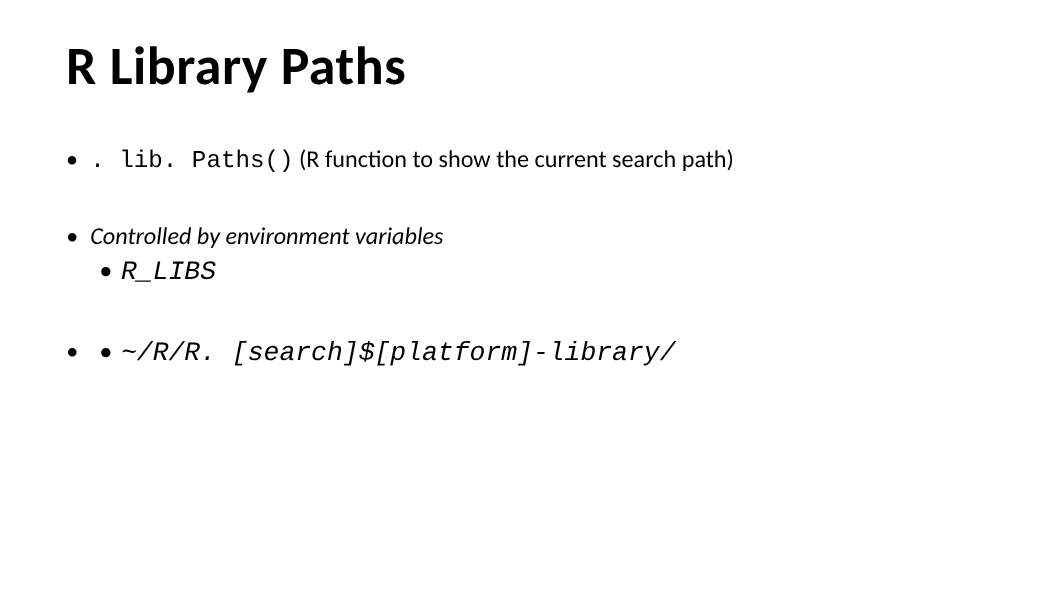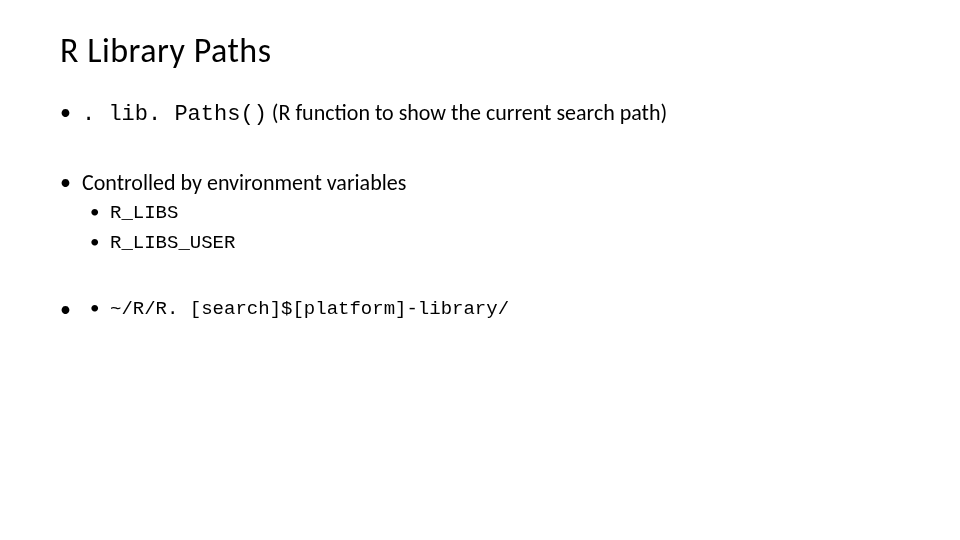--- a/index.html
+++ b/index.html
@@ -10,47 +10,48 @@
     body {
       width: 960px;
       height: 540px;
       background: #ffffff;
       font-family: Calibri, "Segoe UI", Arial, sans-serif;
       color: #000000;
       padding: 30px 60px;
       position: relative;
     }
     .slide-title {
-      font-size: 34px;
-      font-weight: 400;
-      margin-bottom: 27px;
+      font-size: 49px;
+      font-weight: 700;
+      margin-bottom: 40px;
       letter-spacing: 0.5px;
     }
     .bullet-list {
       list-style: none;
       font-size: 22px;
       line-height: 1.35;
     }
     .bullet-list > li {
       position: relative;
       padding-left: 22px;
       margin-bottom: 8px;
     }
     .bullet-list > li::before {
       content: "•";
       position: absolute;
       left: 0;
       top: 0;
     }
     .bullet-list > li.spaced {
       margin-top: 38px;
+      font-style: italic;
     }
     .sub-bullet-list {
       list-style: none;
-      font-size: 19px;
+      font-size: 24px;
       margin-top: 2px;
     }
     .sub-bullet-list > li {
       position: relative;
       padding-left: 28px;
       margin-bottom: 2px;
       line-height: 1.35;
     }
     .sub-bullet-list > li::before {
       content: "•";
@@ -69,21 +70,20 @@
 
 <ul class="bullet-list">
   <li>
     <span class="code">. lib. Paths()</span><span> (R function to show the current search path)</span>
   </li>
 
   <li class="spaced">
     <span>Controlled by environment variables</span>
     <ul class="sub-bullet-list">
       <li><span class="code">R_LIBS</span></li>
-      <li><span class="code">R_LIBS_USER</span></li>
     </ul>
   </li>
 
   <li class="spaced">
     <ul class="sub-bullet-list">
       <li><span class="code">~/R/R. [search]$[platform]-library/</span></li>
     </ul>
   </li>
 </ul>
 

